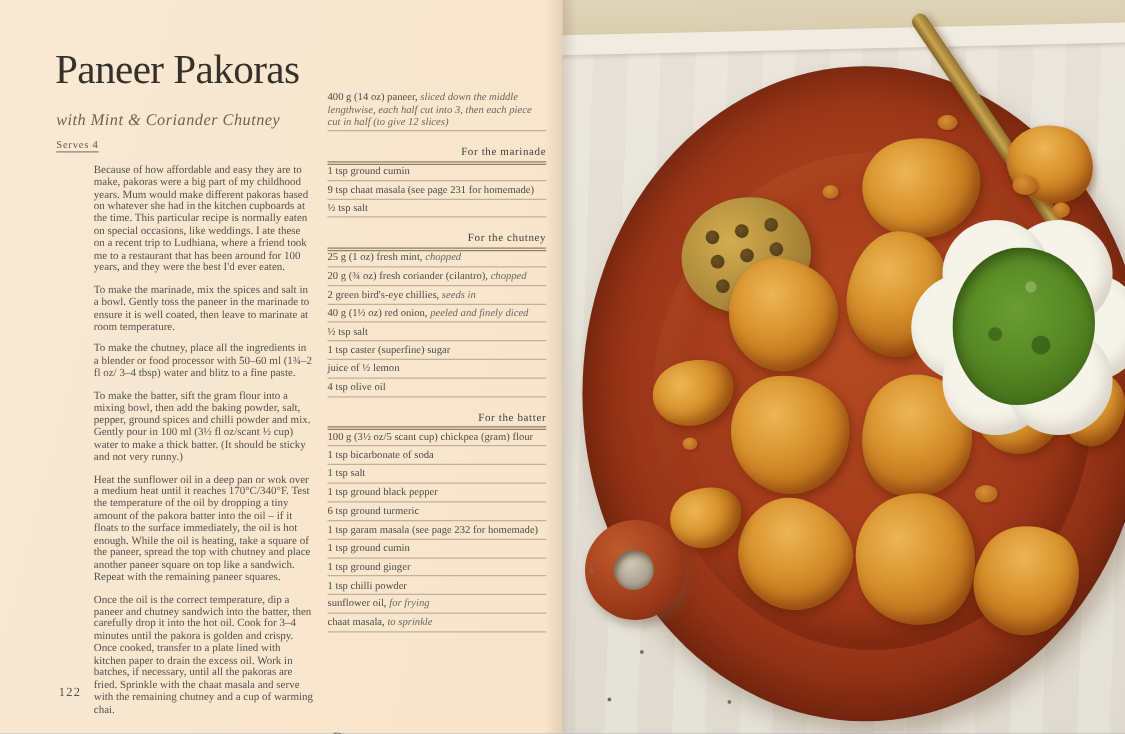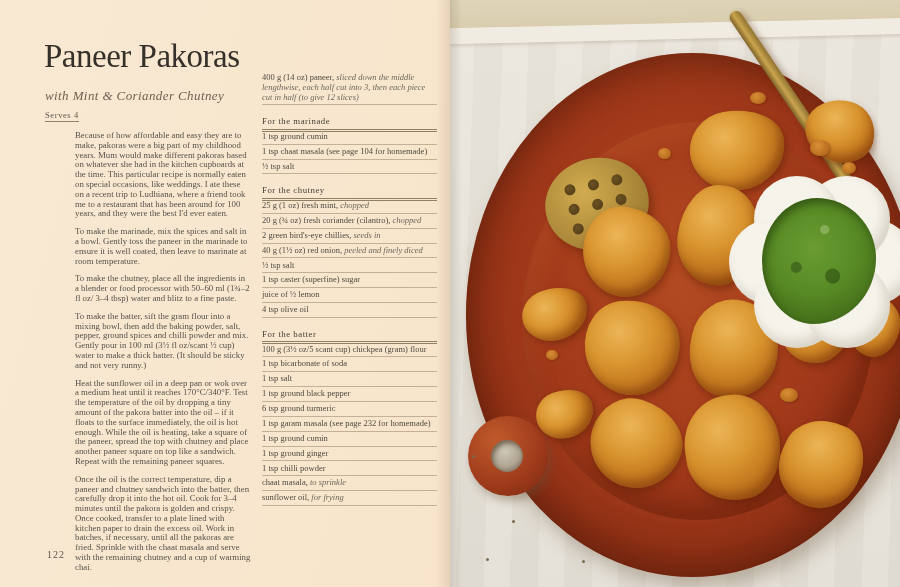--- a/index.html
+++ b/index.html
@@ -20,21 +20,21 @@
 
   .body-col{position:absolute;left:75px;top:131px;width:176px;font-size:8.8px;
     line-height:9.8px;color:#57524a;}
   .body-col p{margin:0 0 8px 0;}
 
   .ing-col{position:absolute;left:262px;top:40px;width:175px;font-size:8.5px;
     line-height:1.14;color:#4f4a42;margin-top:31px;}
   .ing-item{padding:2.2px 0 2px 0;border-bottom:1px solid #c3b196;}
   .ing-item em{color:#6e685c;}
   .ing-head{margin-top:11px;padding-bottom:2.5px;font-size:8.8px;color:#463f36;
-    letter-spacing:.5px;border-bottom:1px solid #8f7f63;position:relative;}
+    letter-spacing:.5px;border-bottom:1px solid #8f7f63;position:relative;text-align:right;}
   .ing-head::after{content:"";position:absolute;left:0;right:0;bottom:-3px;
     border-bottom:1px solid #8f7f63;}
 
   .page-num{position:absolute;left:47px;top:549px;font-size:10px;color:#57524a;letter-spacing:1px;}
   .footer-title{position:absolute;left:265px;top:552px;font-size:15px;font-style:italic;color:#5d574b;margin-top:32px;}
 
   
   .photo{position:absolute;left:450px;top:0;width:450px;height:587px;overflow:hidden;
     background:
       repeating-linear-gradient(92deg,rgba(255,255,255,.06) 0 26px,rgba(150,140,120,.05) 26px 54px),
@@ -117,21 +117,21 @@
     </div>
 
     <div class="ing-col">
       <div class="ing-item">
         <span>400 g (14 oz) paneer,</span>
         <em>sliced down the middle lengthwise, each half cut into 3, then each piece cut in half (to give 12 slices)</em>
       </div>
 
       <div class="ing-head">For the marinade</div>
       <div class="ing-item"><span>1 tsp ground cumin</span> <em></em></div>
-      <div class="ing-item"><span>1 tsp chaat masala (see page 104 for homemade)</span> <em></em></div>
+      <div class="ing-item"><span>9 tsp chaat masala (see page 231 for homemade)</span> <em></em></div>
       <div class="ing-item"><span>½ tsp salt</span> <em></em></div>
 
       <div class="ing-head">For the chutney</div>
       <div class="ing-item"><span>25 g (1 oz) fresh mint,</span> <em>chopped</em></div>
       <div class="ing-item"><span>20 g (¾ oz) fresh coriander (cilantro),</span> <em>chopped</em></div>
       <div class="ing-item"><span>2 green bird's-eye chillies,</span> <em>seeds in</em></div>
       <div class="ing-item"><span>40 g (1½ oz) red onion,</span> <em>peeled and finely diced</em></div>
       <div class="ing-item"><span>½ tsp salt</span> <em></em></div>
       <div class="ing-item"><span>1 tsp caster (superfine) sugar</span> <em></em></div>
       <div class="ing-item"><span>juice of ½ lemon</span> <em></em></div>
@@ -140,22 +140,22 @@
       <div class="ing-head">For the batter</div>
       <div class="ing-item"><span>100 g (3½ oz/5 scant cup) chickpea (gram) flour</span> <em></em></div>
       <div class="ing-item"><span>1 tsp bicarbonate of soda</span> <em></em></div>
       <div class="ing-item"><span>1 tsp salt</span> <em></em></div>
       <div class="ing-item"><span>1 tsp ground black pepper</span> <em></em></div>
       <div class="ing-item"><span>6 tsp ground turmeric</span> <em></em></div>
       <div class="ing-item"><span>1 tsp garam masala (see page 232 for homemade)</span> <em></em></div>
       <div class="ing-item"><span>1 tsp ground cumin</span> <em></em></div>
       <div class="ing-item"><span>1 tsp ground ginger</span> <em></em></div>
       <div class="ing-item"><span>1 tsp chilli powder</span> <em></em></div>
+      <div class="ing-item"><span>sunflower oil,</span> <em>for frying</em></div>
       <div class="ing-item"><span>chaat masala,</span> <em>to sprinkle</em></div>
-      <div class="ing-item"><span>sunflower oil,</span> <em>for frying</em></div>
     </div>
 
     <div class="page-num">122</div>
     <div class="footer-title">Paneer</div>
     <div class="gutter"></div>
   </div>
 
   <div class="photo" aria-label="Fried paneer pakoras piled on a round terracotta plate with a brass slotted spoon and a white flower-shaped bowl of green mint and coriander chutney, on a cream linen cloth">
     <div class="stone-band"></div>
     <div class="cloth-edge"></div>

